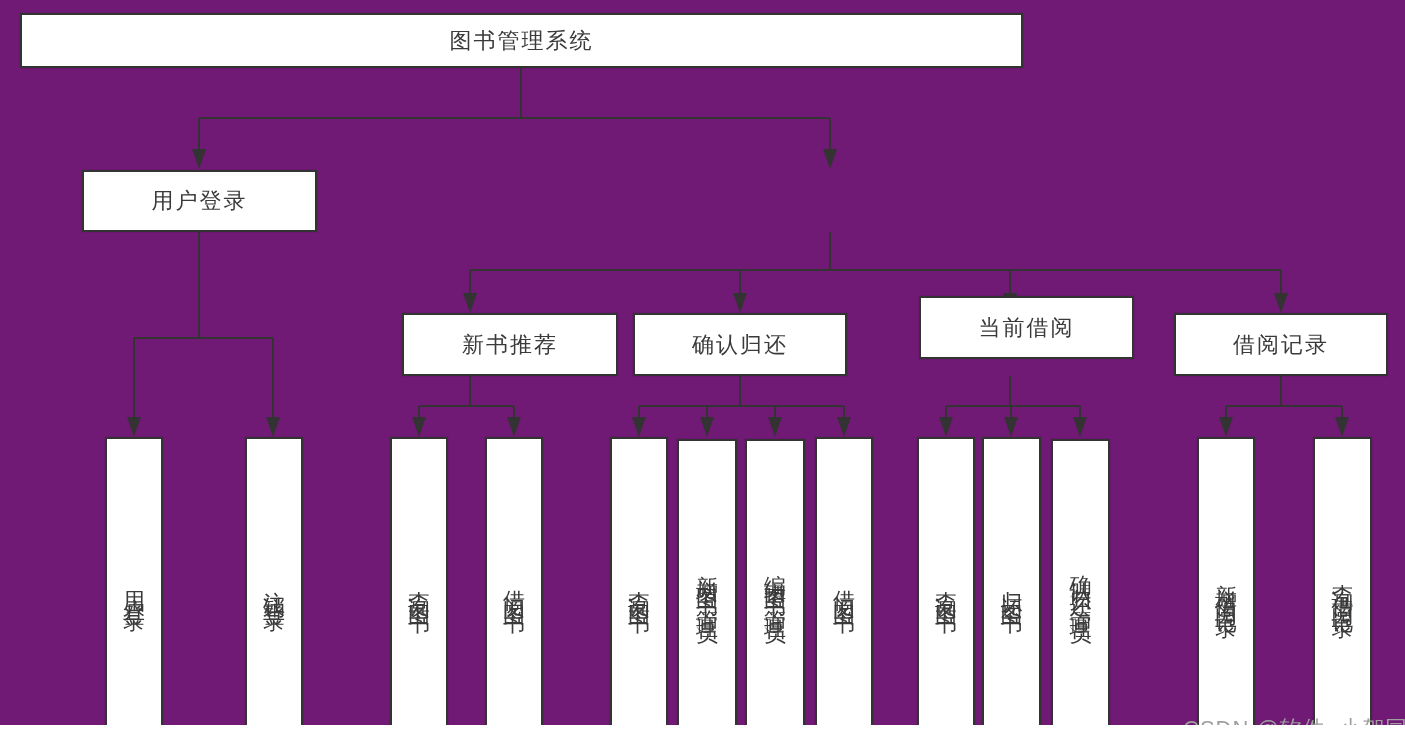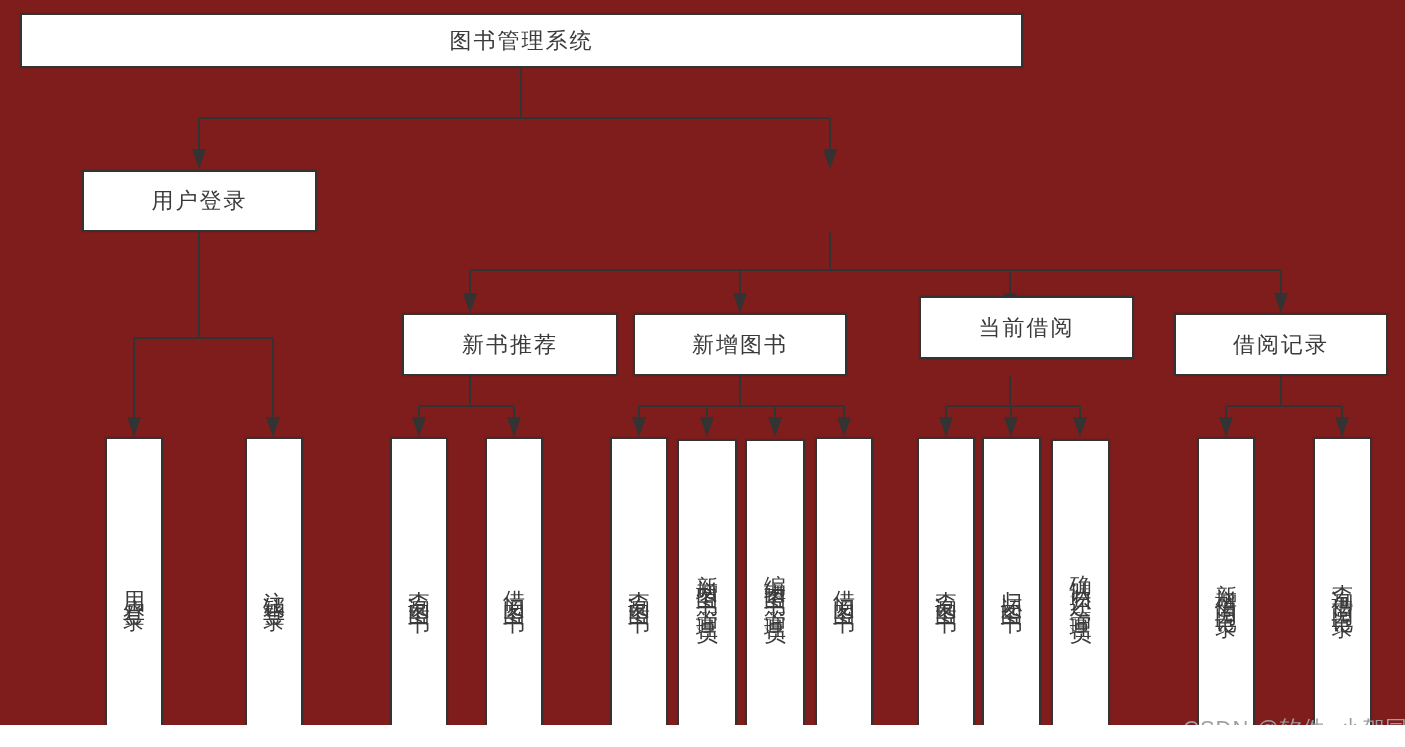--- a/index.html
+++ b/index.html
@@ -5,21 +5,21 @@
   html, body {
     margin: 0;
     padding: 0;
     background: #ffffff;
     font-family: "Liberation Sans", sans-serif;
   }
   .canvas {
     position: relative;
     width: 1405px;
     height: 725px;
-    background: #7f1d1d;
+    background: #701a75;
     overflow: hidden;
   }
   .connectors {
     position: absolute;
     left: 0;
     top: 0;
     z-index: 1;
   }
   .node {
     position: absolute;
@@ -127,21 +127,21 @@
       <polygon points="1219,417 1233,417 1226,437"></polygon>
       <polygon points="1335,417 1349,417 1342,437"></polygon>
     </g>
   </svg>
 
   <div class="node h-box" style="left:20px; top:13px; width:1003px; height:55px;">图书管理系统</div>
 
   <div class="node h-box" style="left:82px; top:170px; width:235px; height:62px;">用户登录</div>
 
   <div class="node h-box" style="left:362px; top:313px; width:216px; height:63px;margin-left:40px;">新书推荐</div>
-  <div class="node h-box" style="left:633px; top:313px; width:214px; height:63px;">新增图书</div>
+  <div class="node h-box" style="left:633px; top:313px; width:214px; height:63px;">确认归还</div>
   <div class="node h-box" style="left:903px; top:296px; width:215px; height:63px;margin-left:16px;">当前借阅</div>
   <div class="node h-box" style="left:1174px; top:313px; width:214px; height:63px;">借阅记录</div>
 
   <div class="node v-box" style="left:105px; top:437px; width:58px; height:300px;">
     <span class="v-text">用户登录</span>
   </div>
   <div class="node v-box" style="left:245px; top:437px; width:58px; height:300px;">
     <span class="v-text">注销登录</span>
   </div>
 

